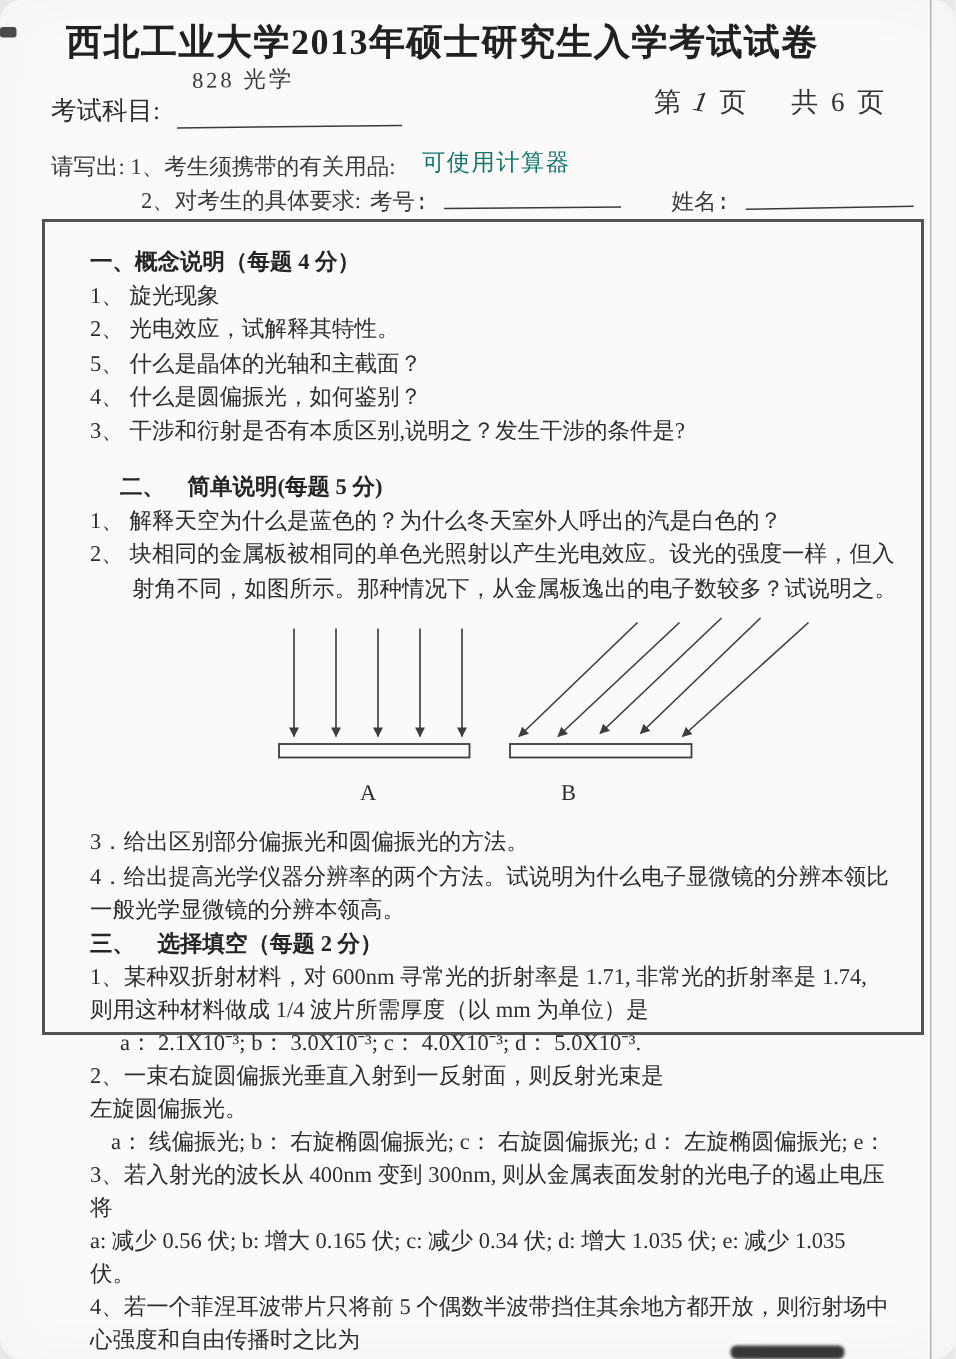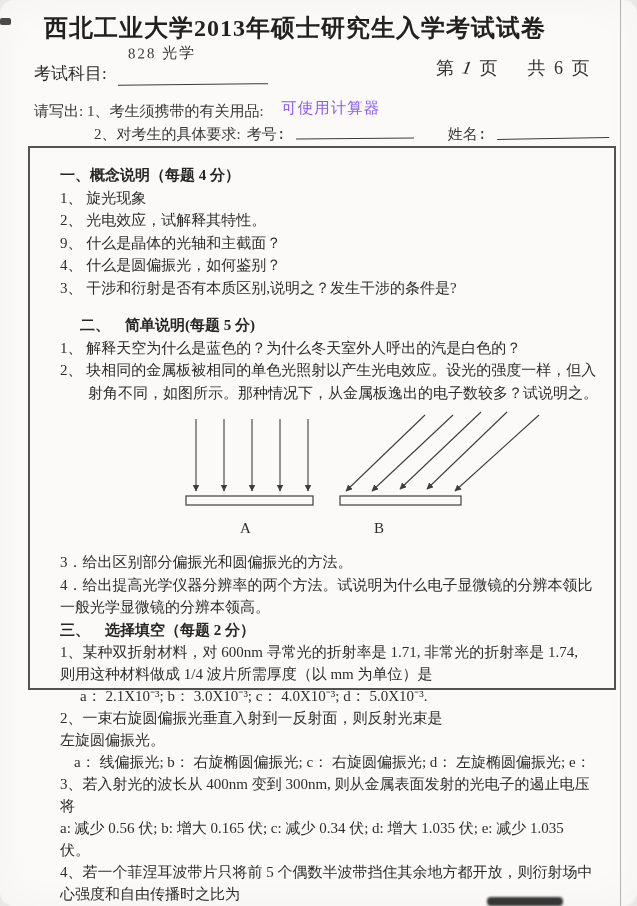--- a/index.html
+++ b/index.html
@@ -30,21 +30,21 @@
   .subject-value{
     position:absolute;left:128px;top:44px;font-size:15px;letter-spacing:2px;color:#3a3936;
     transform:rotate(-1deg);
   }
   .subject-underline{position:absolute;left:118px;top:84px;width:150px;height:1px;background:#3c3b39;transform:rotate(-0.6deg);}
   .page-info{position:absolute;left:436px;top:56px;font-size:18px;white-space:nowrap;letter-spacing:2px;color:#333;}
   .page-num{display:inline-block;font-style:italic;font-size:19px;transform:rotate(10deg);padding:0 6px;color:#2a2a2a;}
   .pages-total{margin-left:28px;}
 
   .note-row1{position:absolute;left:34px;top:101px;font-size:15px;white-space:nowrap;color:#3a3936;}
-  .note1-value{margin-left:14px;font-size:15.5px;color:#8b5cf6;position:relative;top:-3px;letter-spacing:1px;}
+  .note1-value{margin-left:14px;font-size:15.5px;color:#0f766e;position:relative;top:-3px;letter-spacing:1px;}
   .note-row2{position:absolute;left:94px;top:124px;font-size:15px;white-space:nowrap;color:#3a3936;}
   .inline-label{margin-left:6px;font-family:Liberation Mono, monospace;}
   .blank-line{display:inline-block;height:0.9em;border-bottom:1.5px solid #3c3b39;vertical-align:baseline;}
   .blank-examno{width:118px;margin-left:10px;transform:rotate(-0.5deg);}
   .blank-name{width:112px;margin-left:10px;transform:rotate(-1deg);}
   .name-label{margin-left:34px;}
 
   .main-box{
     position:absolute;left:28px;top:146px;width:588px;height:544px;
     border:2px solid #55534f;
@@ -97,21 +97,21 @@
   <div class="note-row2">
     <span>2、对考生的具体要求:</span><span class="inline-label">考号:</span><span class="blank-line blank-examno"></span><span class="inline-label name-label">姓名:</span><span class="blank-line blank-name"></span>
   </div>
 
   <div class="main-box">
     <div class="content">
 
       <div class="line heading">一、概念说明（每题 4 分）</div>
       <div class="line">1、 旋光现象</div>
       <div class="line">2、 光电效应，试解释其特性。</div>
-      <div class="line">9、 什么是晶体的光轴和主截面？</div>
+      <div class="line">5、 什么是晶体的光轴和主截面？</div>
       <div class="line">4、 什么是圆偏振光，如何鉴别？</div>
       <div class="line">3、 干涉和衍射是否有本质区别,说明之？发生干涉的条件是?</div>
 
       <div class="line heading mt15">二、　简单说明(每题 5 分)</div>
       <div class="line">1、 解释天空为什么是蓝色的？为什么冬天室外人呼出的汽是白色的？</div>
       <div class="line">2、 块相同的金属板被相同的单色光照射以产生光电效应。设光的强度一样，但入</div>
       <div class="line ind28">射角不同，如图所示。那种情况下，从金属板逸出的电子数较多？试说明之。</div>
 
       <svg class="figure-svg" width="420" height="138" viewBox="0 0 420 138">
         <defs>

